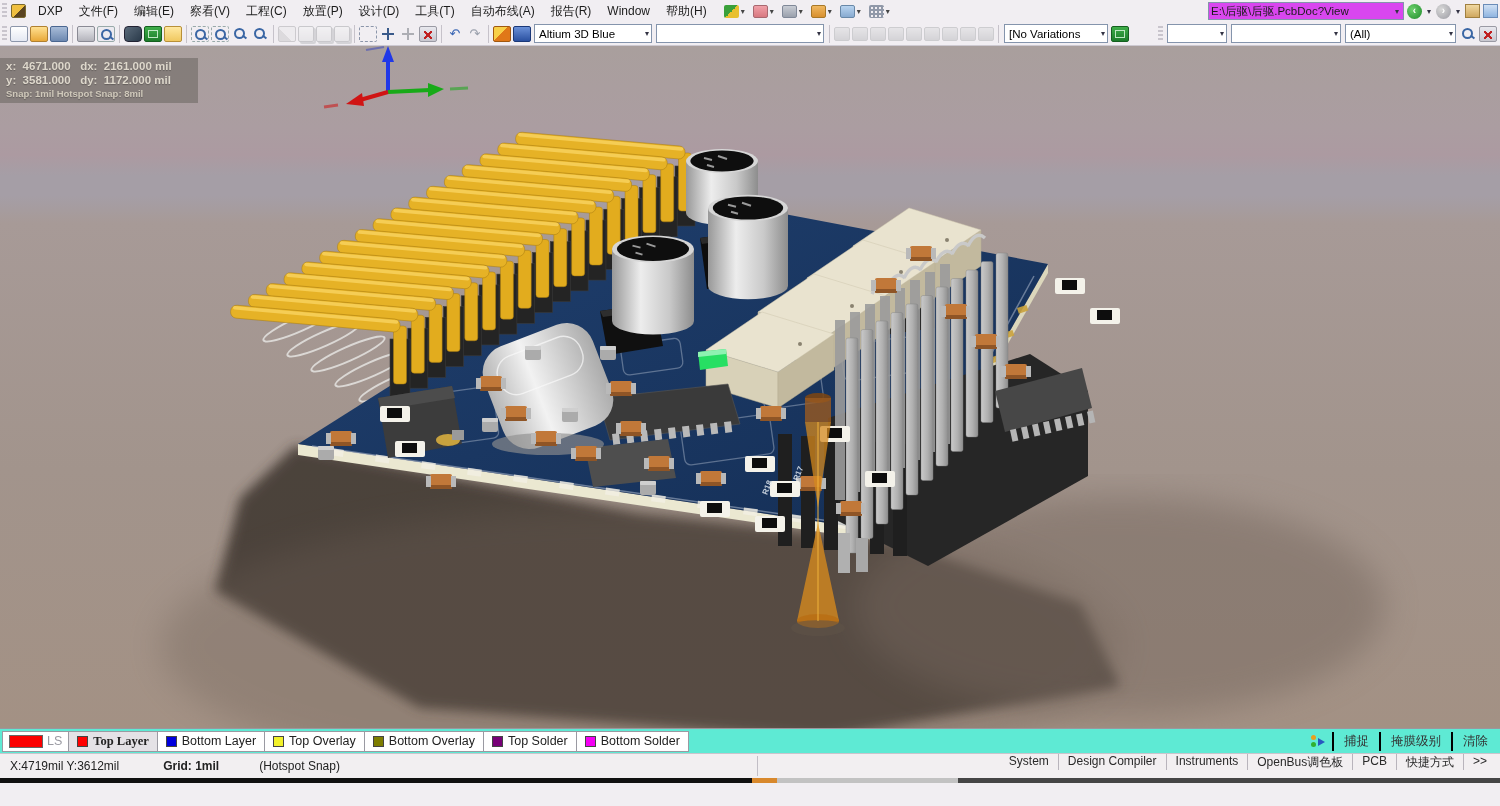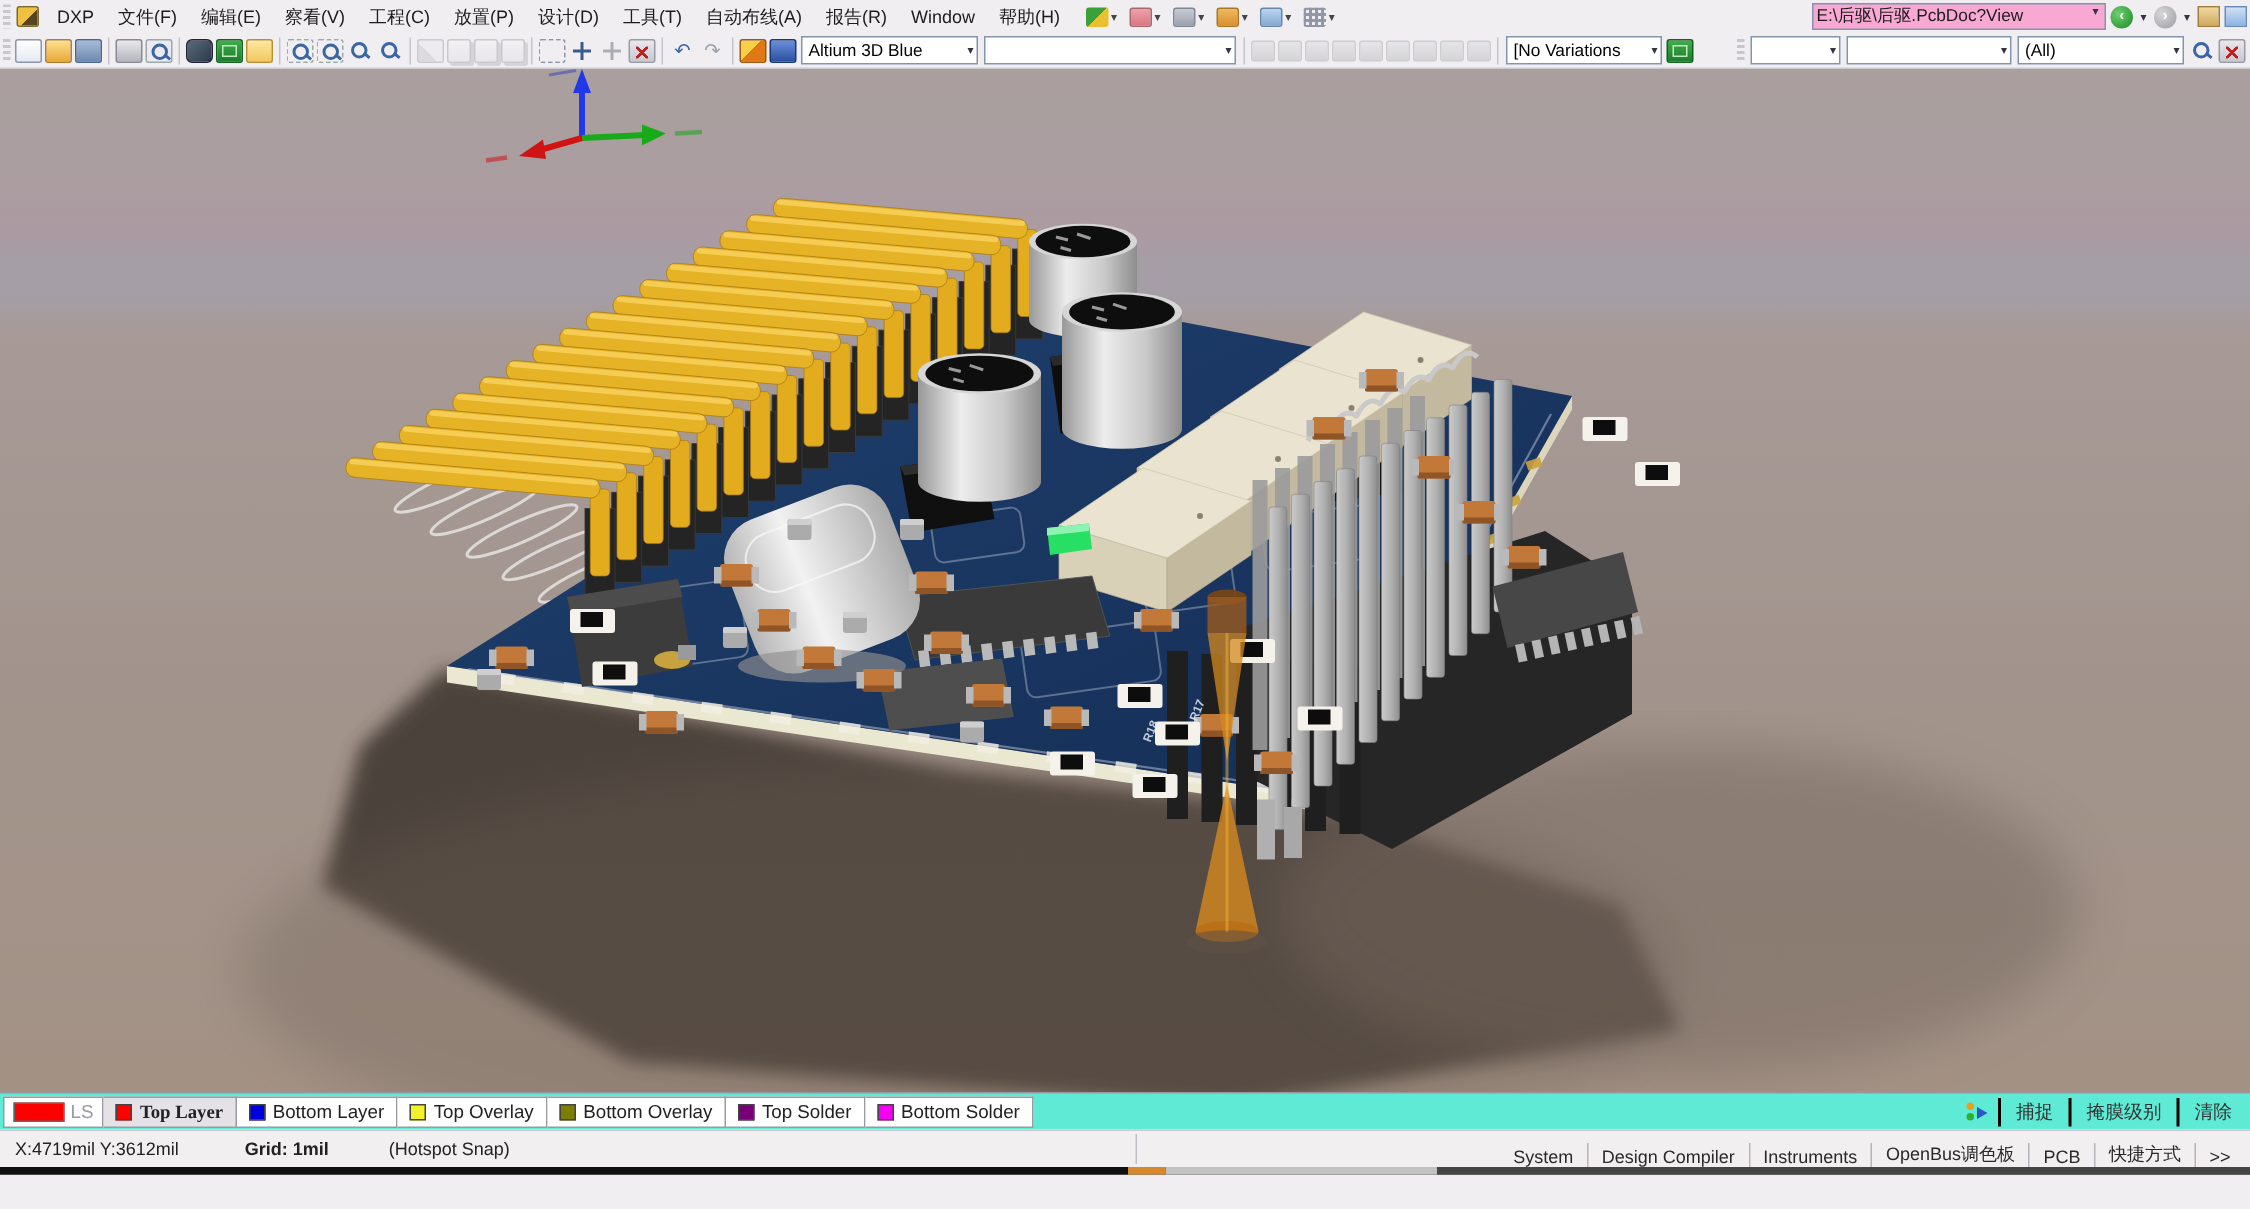--- a/index.html
+++ b/index.html
@@ -15,21 +15,21 @@
   .tbtn { display:flex; align-items:center; gap:2px; padding:1px 3px; border-radius:2px; }
   .tbtn .car { font-size:8px; color:#444; }
   .mini { width:15px; height:13px; border-radius:2px; }
   .mk1 { background:linear-gradient(135deg,#3aa03a 0 50%,#e8c030 50%); }
   .mk2 { background:linear-gradient(#f0a0a8,#d87880); border:1px solid #a86870; }
   .mk3 { background:linear-gradient(#c8ccd4,#9aa0ac); border:1px solid #808898; }
   .mk4 { background:linear-gradient(#f0b860,#d89030); border:1px solid #a87828; }
   .mk5 { background:linear-gradient(#b8d4f0,#88aad0); border:1px solid #6888a8; }
   .mk6 { background:repeating-linear-gradient(90deg,#9098a8 0 2px,transparent 2px 4px),repeating-linear-gradient(180deg,#9098a8 0 2px,transparent 2px 4px); }
   .addr { position:absolute; right:2px; top:1px; display:flex; align-items:center; gap:3px; height:20px; }
-  .addr-box { display:flex; align-items:flex-start; width:196px; height:18px; border:1px solid #8494ac; background:#f9a8d4; font-size:11.5px; padding:0 2px; }
+  .addr-box { display:flex; align-items:center; width:196px; height:18px; border:1px solid #8494ac; background:#d946ef; font-size:11.5px; padding:0 2px; }
   .addr-txt { flex:1; overflow:hidden; white-space:nowrap; }
   .car2 { font-size:8px; color:#334; padding:0 2px; }
   .navc { width:15px; height:15px; border-radius:50%; color:#fff; font-size:10px; line-height:14px; text-align:center; font-weight:bold; }
   .nav-back { background:radial-gradient(circle at 35% 35%,#6cd06c,#1d8a2a); }
   .nav-fwd { background:radial-gradient(circle at 35% 35%,#d8d8d8,#9a9aa2); }
   .nav-home { width:15px; height:14px; background:linear-gradient(#f0d8a0,#d0a860); border:1px solid #a08040; }
   .nav-refresh { width:15px; height:14px; background:linear-gradient(#cfe0f4,#8fb4e0); border:1px solid #6a8cb8; }
 
   
   .toolbar { position:relative; height:24px; background:#f1eef2; border-bottom:1px solid #cdc9d1; display:flex; align-items:center; font-size:11.5px; }
@@ -88,21 +88,21 @@
   .lchip { width:11px; height:11px; border:1px solid #444; }
   .lb-right { position:absolute; right:2px; top:2px; display:flex; align-items:center; height:21px; }
   .lb-btn { padding:1px 10px; color:#333; border-left:2px solid #000000; }
   .snapico { width:18px; height:15px; position:relative; margin-right:4px; }
   .snapico i { position:absolute; border-radius:50%; }
 
   
   .statusbar { height:25px; background:#f2eff1; border-top:1px solid #c9c5cd; display:flex; align-items:center; font-size:12px; color:#222; position:relative; }
   .sb-item { margin-left:10px; white-space:nowrap; }
   .sb-div { position:absolute; top:2px; bottom:2px; width:1px; background:#c2bec6; }
-  .sb-right { position:absolute; right:4px; top:0; bottom:0; display:flex; align-items:flex-end; }
+  .sb-right { position:absolute; right:4px; top:0; bottom:0; display:flex; align-items:flex-start; }
   .sb-panel { padding:0 9px; white-space:nowrap; color:#2a2a2a; }
   .sb-sep { width:1px; height:16px; background:#b8b4bc; }
 
   .bottomstrip { position:relative; height:5px; background:#141414; }
   .bs { position:absolute; top:0; bottom:0; }
 </style>
 </head>
 <body>
 
 <div class="app">
@@ -592,20 +592,21 @@
             <line x1="0" y1="0" x2="42" y2="-2" stroke="#18aa18" stroke-width="4"></line>
             <polygon points="40,-9 40,5 56,-3" fill="#18aa18"></polygon>
             <line x1="0" y1="0" x2="-28" y2="8" stroke="#d01414" stroke-width="4"></line>
             <polygon points="-26,1 -24,14 -42,12" fill="#d01414"></polygon>
             <line x1="62" y1="-3" x2="80" y2="-4" stroke="#18aa18" stroke-width="3" opacity="0.55"></line>
             <line x1="-50" y1="13" x2="-64" y2="15" stroke="#d01414" stroke-width="3" opacity="0.55"></line>
             <line x1="-22" y1="-42" x2="-4" y2="-45" stroke="#3040c0" stroke-width="2" opacity="0.5"></line>
           </g>
         </g>
     </svg>
+    <div class="hud"><span>x:  4671.000   dx:  2161.000 mil</span><br><span>y:  3581.000   dy:  1172.000 mil</span><br><span class="sm">Snap: 1mil Hotspot Snap: 8mil</span></div>
     <div class="silk" style="left:791px; top:423px; transform:rotate(-68deg);">R17</div>
     <div class="silk" style="left:760px; top:437px; transform:rotate(-68deg);">R18</div>
   </div>
 
   <div class="layerbar">
     <span class="ls-tab">
       <span class="ls-swatch" style="background: rgb(251, 0, 0);"></span>
       <span class="ls-txt">LS</span>
     </span>
     <span class="ltab active">

